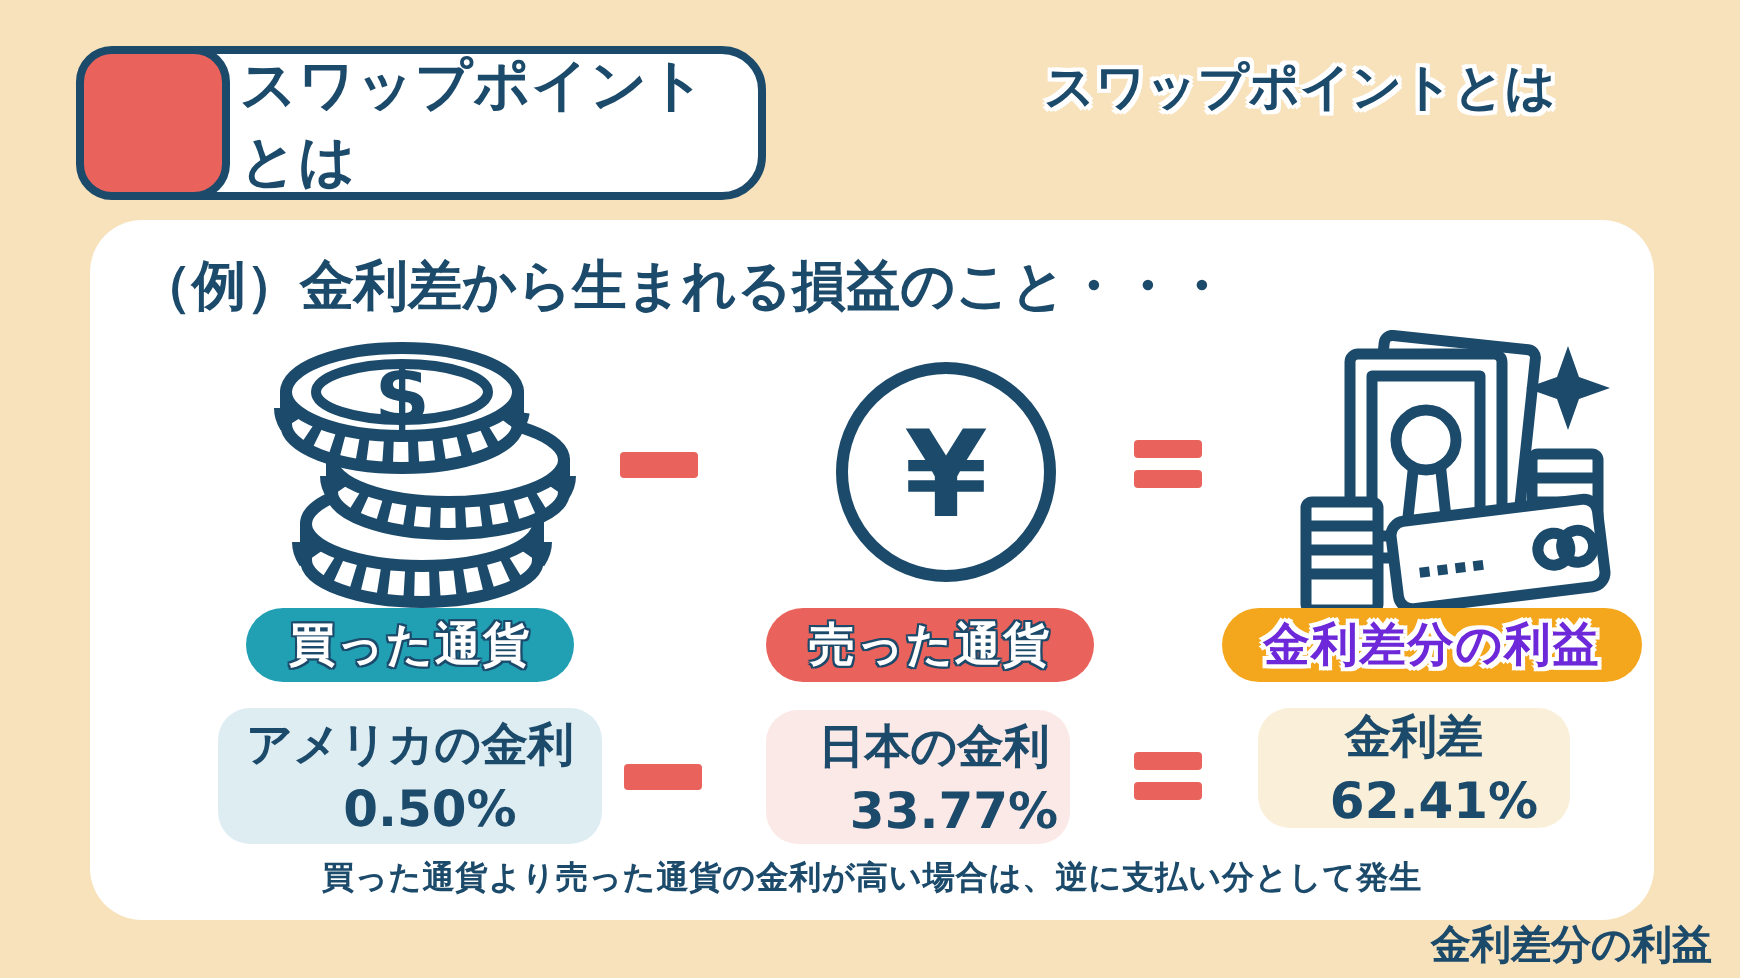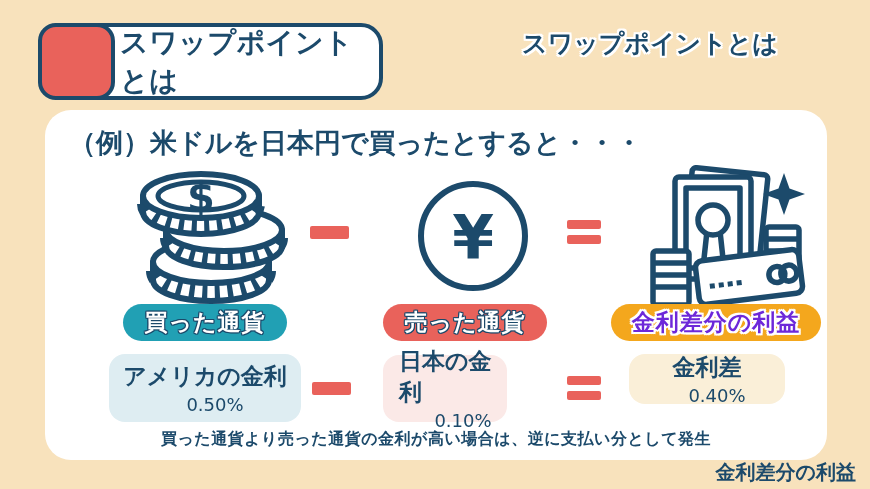--- a/index.html
+++ b/index.html
@@ -41,21 +41,21 @@
     display:flex; align-items:center; justify-content:center;
     font-size:23px; font-weight:bold; letter-spacing:1px; }
   .pill-teal   { background:#21A0B4; color:#fff; }
   .pill-red    { background:#E9625B; color:#fff; }
   .pill-orange { background:#F4A71D; color:#6d28d9; }
 
   
   .rate-box { position:absolute; border-radius:16px;
     display:flex; flex-direction:column; align-items:center; justify-content:center; gap:2px; }
   .rate-title { font-size:23px; font-weight:bold; }
-  .rate-value { font-size:18px; font-weight:normal;margin-left:20px; }
+  .rate-value { font-size:25px; font-weight:bold;margin-left:20px; }
   .box-blue  { background:#DEEDF2; }
   .box-pink  { background:#FBE9E7; }
   .box-cream { background:#FAEFD8; }
 
   .note { position:absolute; left:0; right:0; bottom:10px; text-align:center;
     font-size:16px; font-weight:bold; letter-spacing:0.5px; }
   .footer-text { position:absolute; right:14px; bottom:3px; font-size:20px; font-weight:bold; }
 
   svg { display:block; }
   svg text { font-family:"DejaVu Sans", sans-serif; }
@@ -69,21 +69,21 @@
     <div class="title-accent"></div>
     <div class="title-text">スワップポイントとは</div>
   </div>
 
   <div class="definition ow">
     <div>スワップポイントとは</div>
   </div>
 
   <div class="card">
 
-    <div class="example-heading">（例）米ドルを日本円で買ったとすると・・・</div>
+    <div class="example-heading">（例）金利差から生まれる損益のこと・・・</div>
 
     <div class="abs" style="left:84px; top:56px;">
       <svg width="175" height="142" viewBox="0 0 175 142" fill="none" stroke="#1C4A6B" stroke-width="6" stroke-linejoin="round" stroke-linecap="round">
 
         <path d="M24,96 v18 a58,21 0 0 0 116,0 v-18 z" fill="#fff"></path>
         <path d="M30,105 a52,19 0 0 0 104,0" fill="none" stroke-width="26" stroke-dasharray="5 7.5" stroke-linecap="butt"></path>
         <ellipse cx="82" cy="96" rx="58" ry="21" fill="#fff"></ellipse>
 
         <path d="M37,64 v16 a58,21 0 0 0 116,0 v-16 z" fill="#fff"></path>
         <path d="M43,72 a52,19 0 0 0 104,0" fill="none" stroke-width="24" stroke-dasharray="5 7.5" stroke-linecap="butt"></path>
@@ -156,33 +156,33 @@
     <div class="pill pill-red on" style="left:338px; top:194px; width:164px;">売った通貨</div>
     <div class="pill pill-orange ow" style="left:566px; top:194px; width:210px;">金利差分の利益</div>
 
     <div class="rate-box box-blue" style="left:64px; top:244px; width:192px; height:68px;">
       <div class="rate-title">アメリカの金利</div>
       <div class="rate-value">0.50%</div>
     </div>
 
     <div class="abs bar minus-bar" style="left:267px; top:272px;"></div>
 
-    <div class="rate-box box-pink" style="left:338px; top:245px; width:124px; height:67px;padding-left:16px;">
+    <div class="rate-box box-pink" style="left:338px; top:245px; width:152px; height:67px;padding-left:16px;">
       <div class="rate-title">日本の金利</div>
-      <div class="rate-value">0.10%</div>
+      <div class="rate-value">33.77%</div>
     </div>
 
     <div class="abs equals-op" style="left:522px; top:266px;">
       <div class="bar"></div>
         <div class="bar"></div>
     </div>
 
-    <div class="rate-box box-cream" style="left:584px; top:244px; width:156px; height:50px;">
+    <div class="rate-box box-cream" style="left:584px; top:244px; width:156px; height:60px;">
       <div class="rate-title">金利差</div>
-      <div class="rate-value">0.40%</div>
+      <div class="rate-value">62.41%</div>
     </div>
 
     <div class="note">買った通貨より売った通貨の金利が高い場合は、逆に支払い分として発生</div>
   </div>
 
   <div class="footer-text">金利差分の利益</div>
 
 </div>
 
 </body></html>

